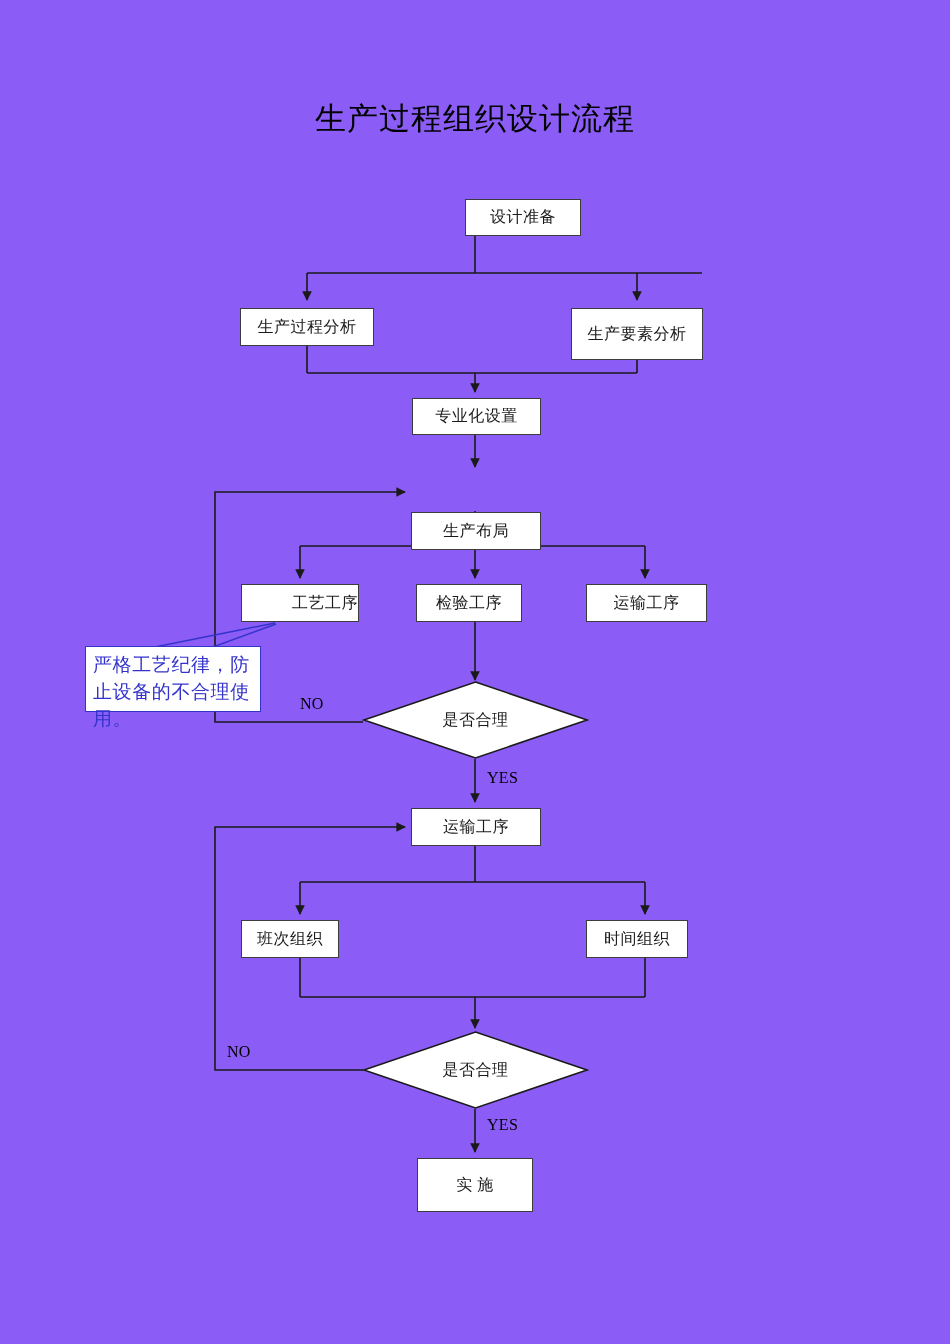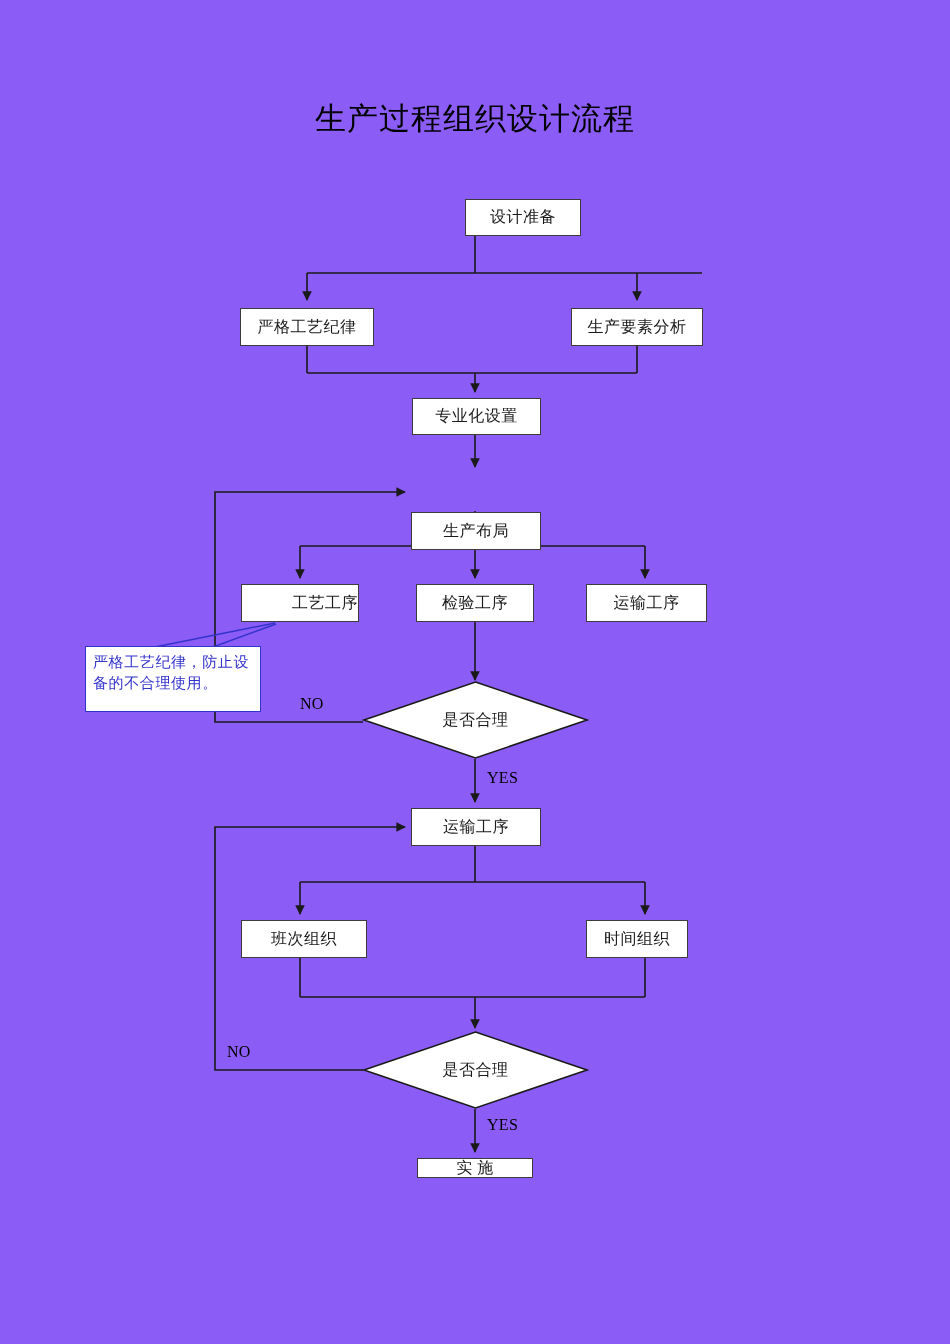--- a/index.html
+++ b/index.html
@@ -78,21 +78,21 @@
     width: 950px;
     height: 1344px;
     pointer-events: none;
   }
   .callout {
     position: absolute;
     box-sizing: border-box;
     border: 1.6px solid #3333cc;
     background: #ffffff;
     color: #3333cc;
-    font-size: 15px;
+    font-size: 19px;
     line-height: 1.42;
     padding: 5px 6px 4px 7px;
     letter-spacing: 0.6px;
     font-family: "Liberation Serif", "DejaVu Serif", serif;
   }
 </style>
 </head>
 <body>
 
 <div id="page">
@@ -145,74 +145,74 @@
 
       <path d="M 475 1109 L 475 1152" marker-end="url(#arrow)"></path>
     </g>
   </svg>
 
   <div class="node" style="left:417px; top:199px; width:116px; height:37px;margin-left:48px;">
     <span>设计准备</span>
   </div>
 
   <div class="node" style="left:240px; top:308px; width:134px; height:38px;">
-    <span>严格工艺纪律</span>
-  </div>
-
-  <div class="node" style="left:571px; top:308px; width:132px; height:38px;">
+    <span>生产过程分析</span>
+  </div>
+
+  <div class="node" style="left:571px; top:308px; width:132px; height:52px;">
     <span>生产要素分析</span>
   </div>
 
   <div class="node" style="left:412px; top:398px; width:129px; height:37px;">
     <span>专业化设置</span>
   </div>
 
   <div class="node" style="left:411px; top:473px; width:130px; height:38px;margin-top:39px;">
     <span>生产布局</span>
   </div>
 
   <div class="node" style="left:241px; top:584px; width:118px; height:38px;justify-content:flex-end;">
     <span>工艺工序</span>
   </div>
 
-  <div class="node" style="left:416px; top:584px; width:118px; height:38px;">
+  <div class="node" style="left:416px; top:584px; width:106px; height:38px;">
     <span>检验工序</span>
   </div>
 
   <div class="node" style="left:586px; top:584px; width:121px; height:38px;">
     <span>运输工序</span>
   </div>
 
   <div class="diamond-wrap" style="left:363px; top:681px; width:225px; height:78px;">
     <svg width="225" height="78" viewBox="0 0 225 78" xmlns="http://www.w3.org/2000/svg">
       <polygon points="112.5,1 224,39 112.5,77 1,39" fill="#ffffff" stroke="#1a1a1a" stroke-width="1.6"></polygon>
     </svg>
     <div class="diamond-label">是否合理</div>
   </div>
 
   <div class="node" style="left:411px; top:808px; width:130px; height:38px;">
     <span>运输工序</span>
   </div>
 
-  <div class="node" style="left:241px; top:920px; width:126px; height:38px;">
+  <div class="node" style="left:241px; top:920px; width:98px; height:38px;">
     <span>班次组织</span>
   </div>
 
   <div class="node" style="left:586px; top:920px; width:102px; height:38px;">
     <span>时间组织</span>
   </div>
 
   <div class="diamond-wrap" style="left:363px; top:1031px; width:225px; height:78px;">
     <svg width="225" height="78" viewBox="0 0 225 78" xmlns="http://www.w3.org/2000/svg">
       <polygon points="112.5,1 224,39 112.5,77 1,39" fill="#ffffff" stroke="#1a1a1a" stroke-width="1.6"></polygon>
     </svg>
     <div class="diamond-label">是否合理</div>
   </div>
 
-  <div class="node" style="left:417px; top:1158px; width:116px; height:20px;">
+  <div class="node" style="left:417px; top:1158px; width:116px; height:54px;">
     <span>实  施</span>
   </div>
 
   <div class="edge-label" style="left:300px; top:695px;">NO</div>
   <div class="edge-label" style="left:487px; top:769px;">YES</div>
   <div class="edge-label" style="left:227px; top:1043px;">NO</div>
   <div class="edge-label" style="left:487px; top:1116px;">YES</div>
 
   <svg style="position:absolute; left:80px; top:615px; width:300px; height:50px;" viewBox="0 0 300 50" xmlns="http://www.w3.org/2000/svg">
     <g stroke="#3333cc" stroke-width="1.5" fill="none">

